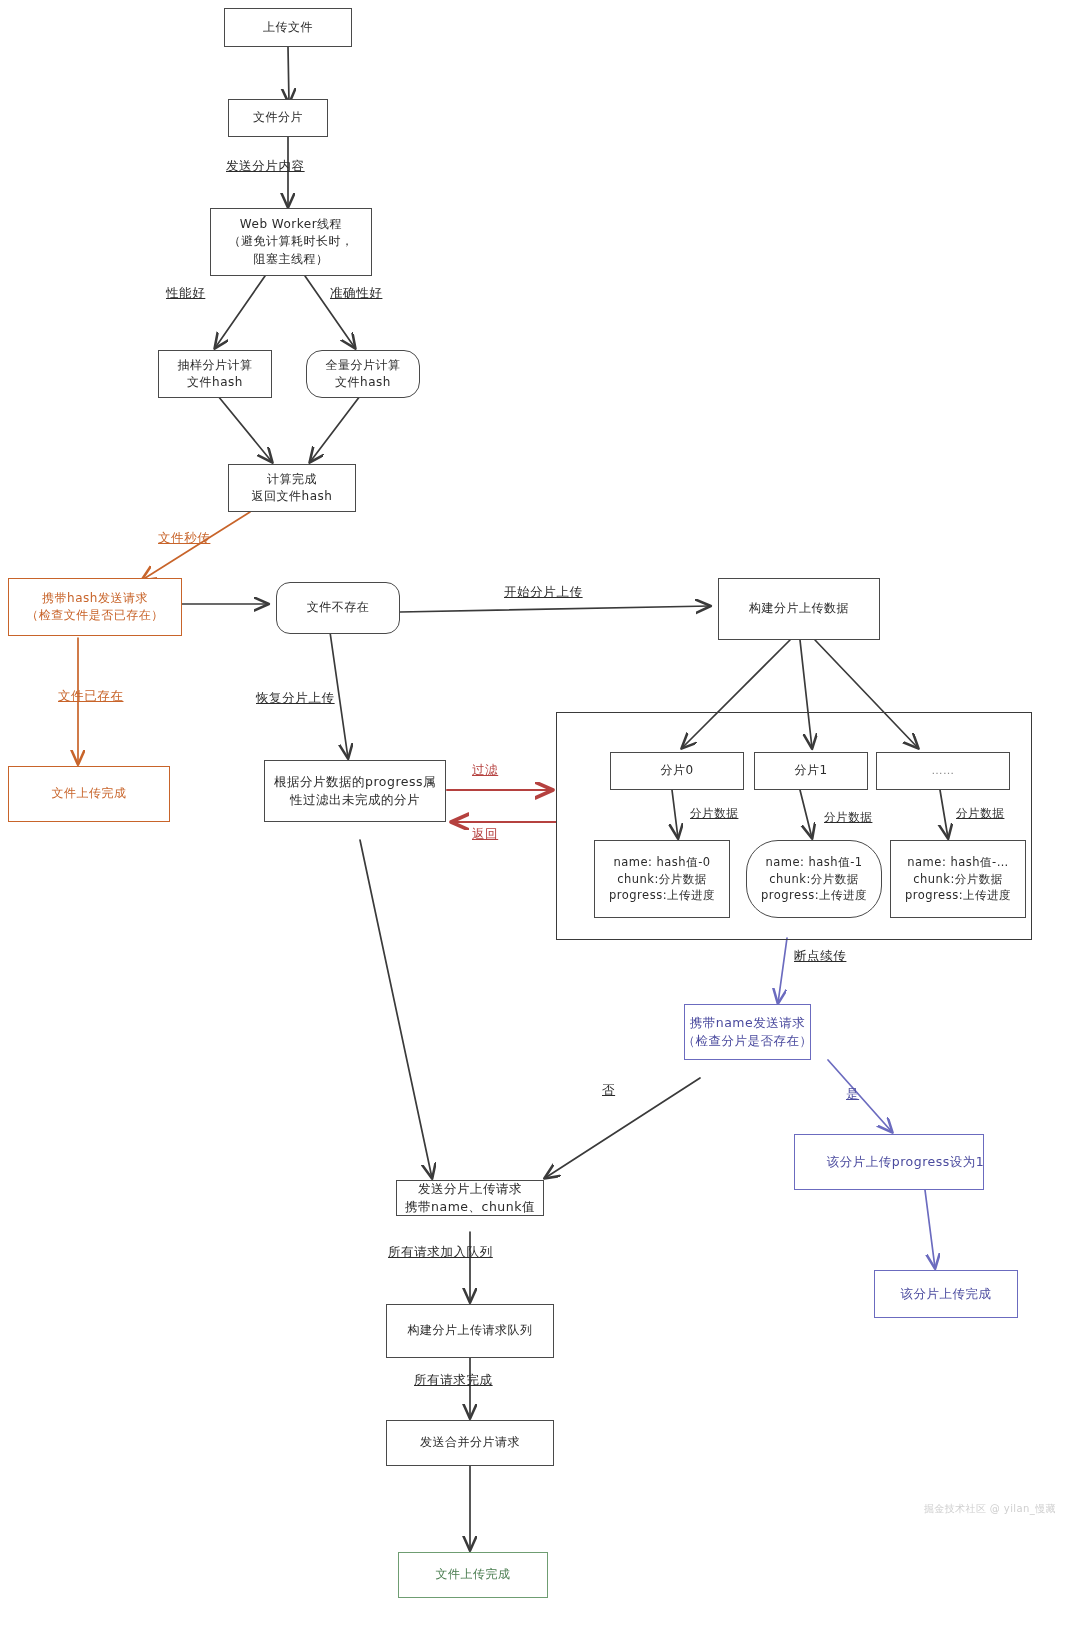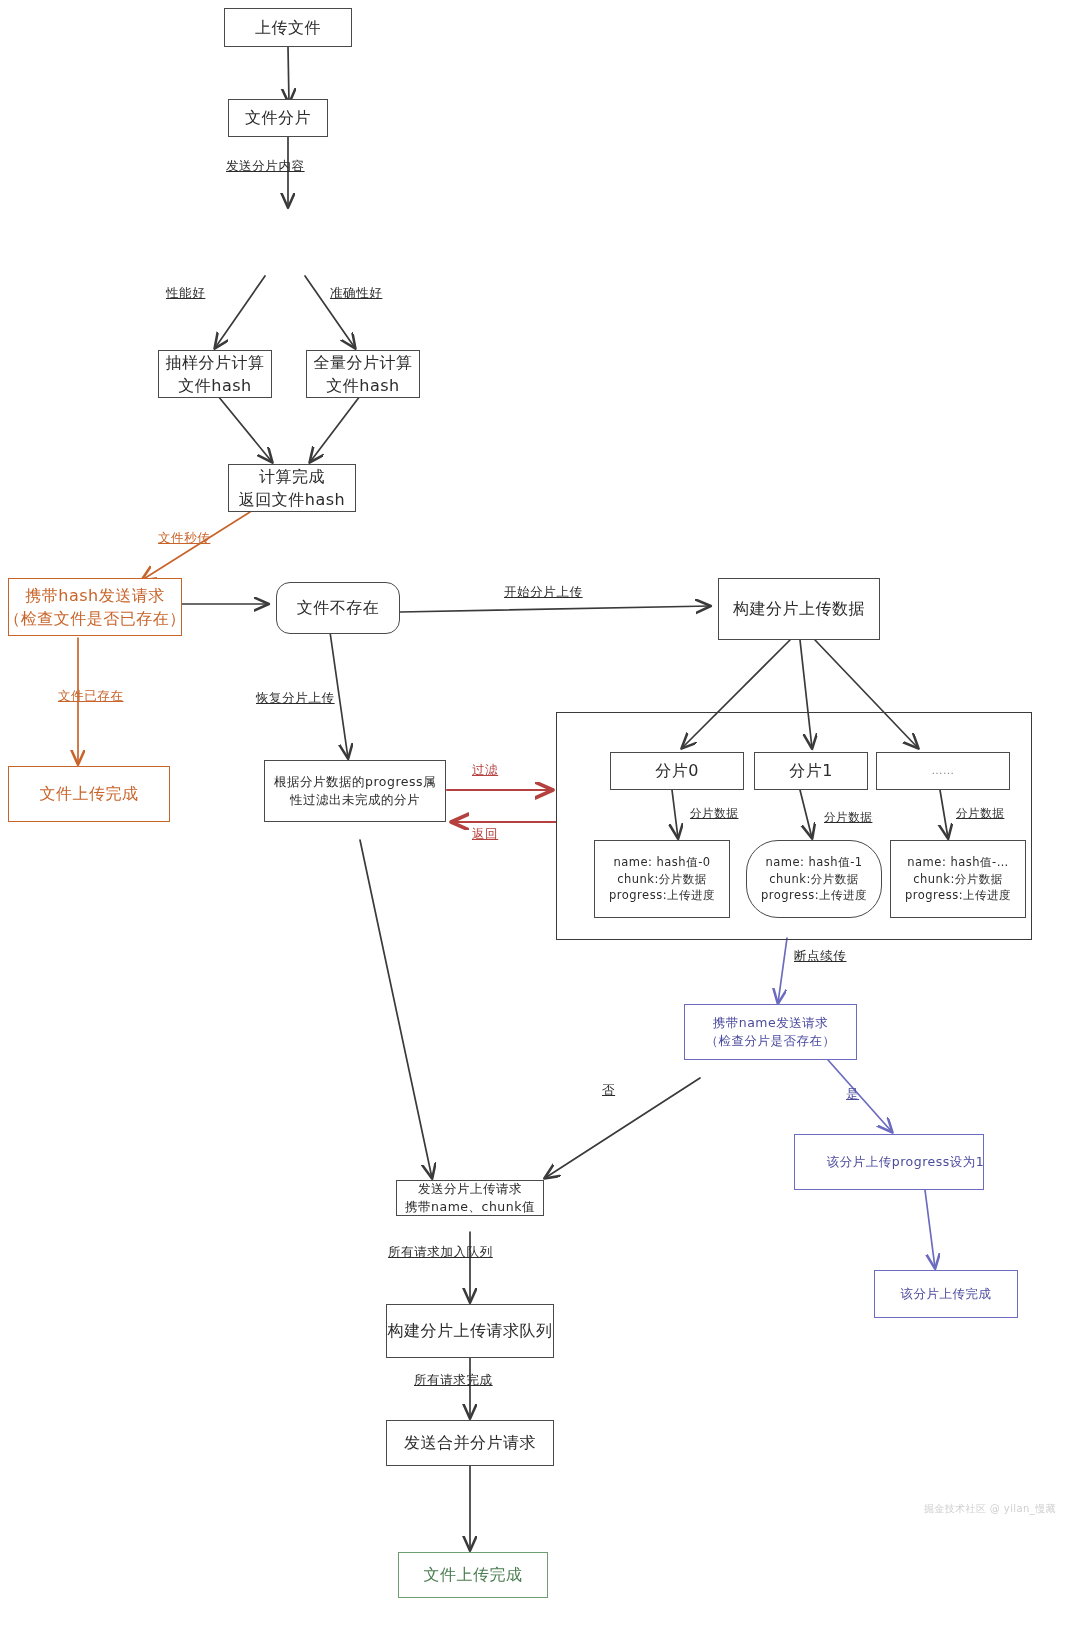--- a/index.html
+++ b/index.html
@@ -27,21 +27,21 @@
     position: absolute;
     box-sizing: border-box;
     border: 1.6px solid #3a3a3a;
     background: #ffffff;
     color: #2b2b2b;
     display: flex;
     flex-direction: column;
     align-items: center;
     justify-content: center;
     text-align: center;
-    font-size: 16px;
+    font-size: 12px;
     line-height: 1.45;
     letter-spacing: 0.5px;
     z-index: 3;
   }
   .node .ln { display: block; white-space: nowrap; }
   .node.orange { border-color: #c8642a; color: #c8642a; }
   .node.purple { border-color: #6b6bbf; color: #4a4a9e; }
   .node.green  { border-color: #6f9d72; color: #4a7d50; }
   .node.plain  { border-color: #4a4a4a; }
   .group-box {
@@ -140,30 +140,35 @@
   <div class="node plain" style="left:224px; top:8px; width:128px; height:39px;">
     <span class="ln">上传文件</span>
   </div>
 
   <div class="node plain" style="left:228px; top:99px; width:100px; height:38px;">
     <span class="ln">文件分片</span>
   </div>
 
   <div class="edge-label" style="left:226px; top:158px;">发送分片内容</div>
 
+  <div class="node plain" style="left:210px; top:208px; width:162px; height:68px;">
+    <span class="ln">Web Worker线程</span>
+    <span class="ln">（避免计算耗时长时，</span>
+    <span class="ln">阻塞主线程）</span>
+  </div>
 
   <div class="edge-label" style="left:166px; top:285px;">性能好</div>
   <div class="edge-label" style="left:330px; top:285px;">准确性好</div>
 
   <div class="node plain" style="left:158px; top:350px; width:114px; height:48px;">
     <span class="ln">抽样分片计算</span>
     <span class="ln">文件hash</span>
   </div>
 
-  <div class="node plain" style="left:306px; top:350px; width:114px; height:48px;">
+  <div class="node plain" style="left:306px; top:350px; width:114px; height:48px;border-radius:16px;">
     <span class="ln">全量分片计算</span>
     <span class="ln">文件hash</span>
   </div>
 
   <div class="node plain" style="left:228px; top:464px; width:128px; height:48px;">
     <span class="ln">计算完成</span>
     <span class="ln">返回文件hash</span>
   </div>
 
   <div class="edge-label orange" style="left:158px; top:530px;">文件秒传</div>
@@ -224,21 +229,21 @@
     <span class="ln">progress:上传进度</span>
   </div>
   <div class="node plain" style="left:890px; top:840px; width:136px; height:78px; font-size:11.5px;">
     <span class="ln">name: hash值-…</span>
     <span class="ln">chunk:分片数据</span>
     <span class="ln">progress:上传进度</span>
   </div>
 
   <div class="edge-label" style="left:794px; top:948px;">断点续传</div>
 
-  <div class="node purple" style="left:684px; top:1004px; width:173px; height:56px; font-size:12.5px;">
+  <div class="node purple" style="left:684px; top:1004px; width:127px; height:56px; font-size:12.5px;">
     <span class="ln">携带name发送请求</span>
     <span class="ln">（检查分片是否存在）</span>
   </div>
 
   <div class="edge-label" style="left:602px; top:1082px;">否</div>
   <div class="edge-label purple" style="left:846px; top:1086px;">是</div>
 
   <div class="node purple" style="left:794px; top:1134px; width:190px; height:56px; font-size:12.5px;padding-left:33px;">
     <span class="ln">该分片上传progress设为1</span>
   </div>

